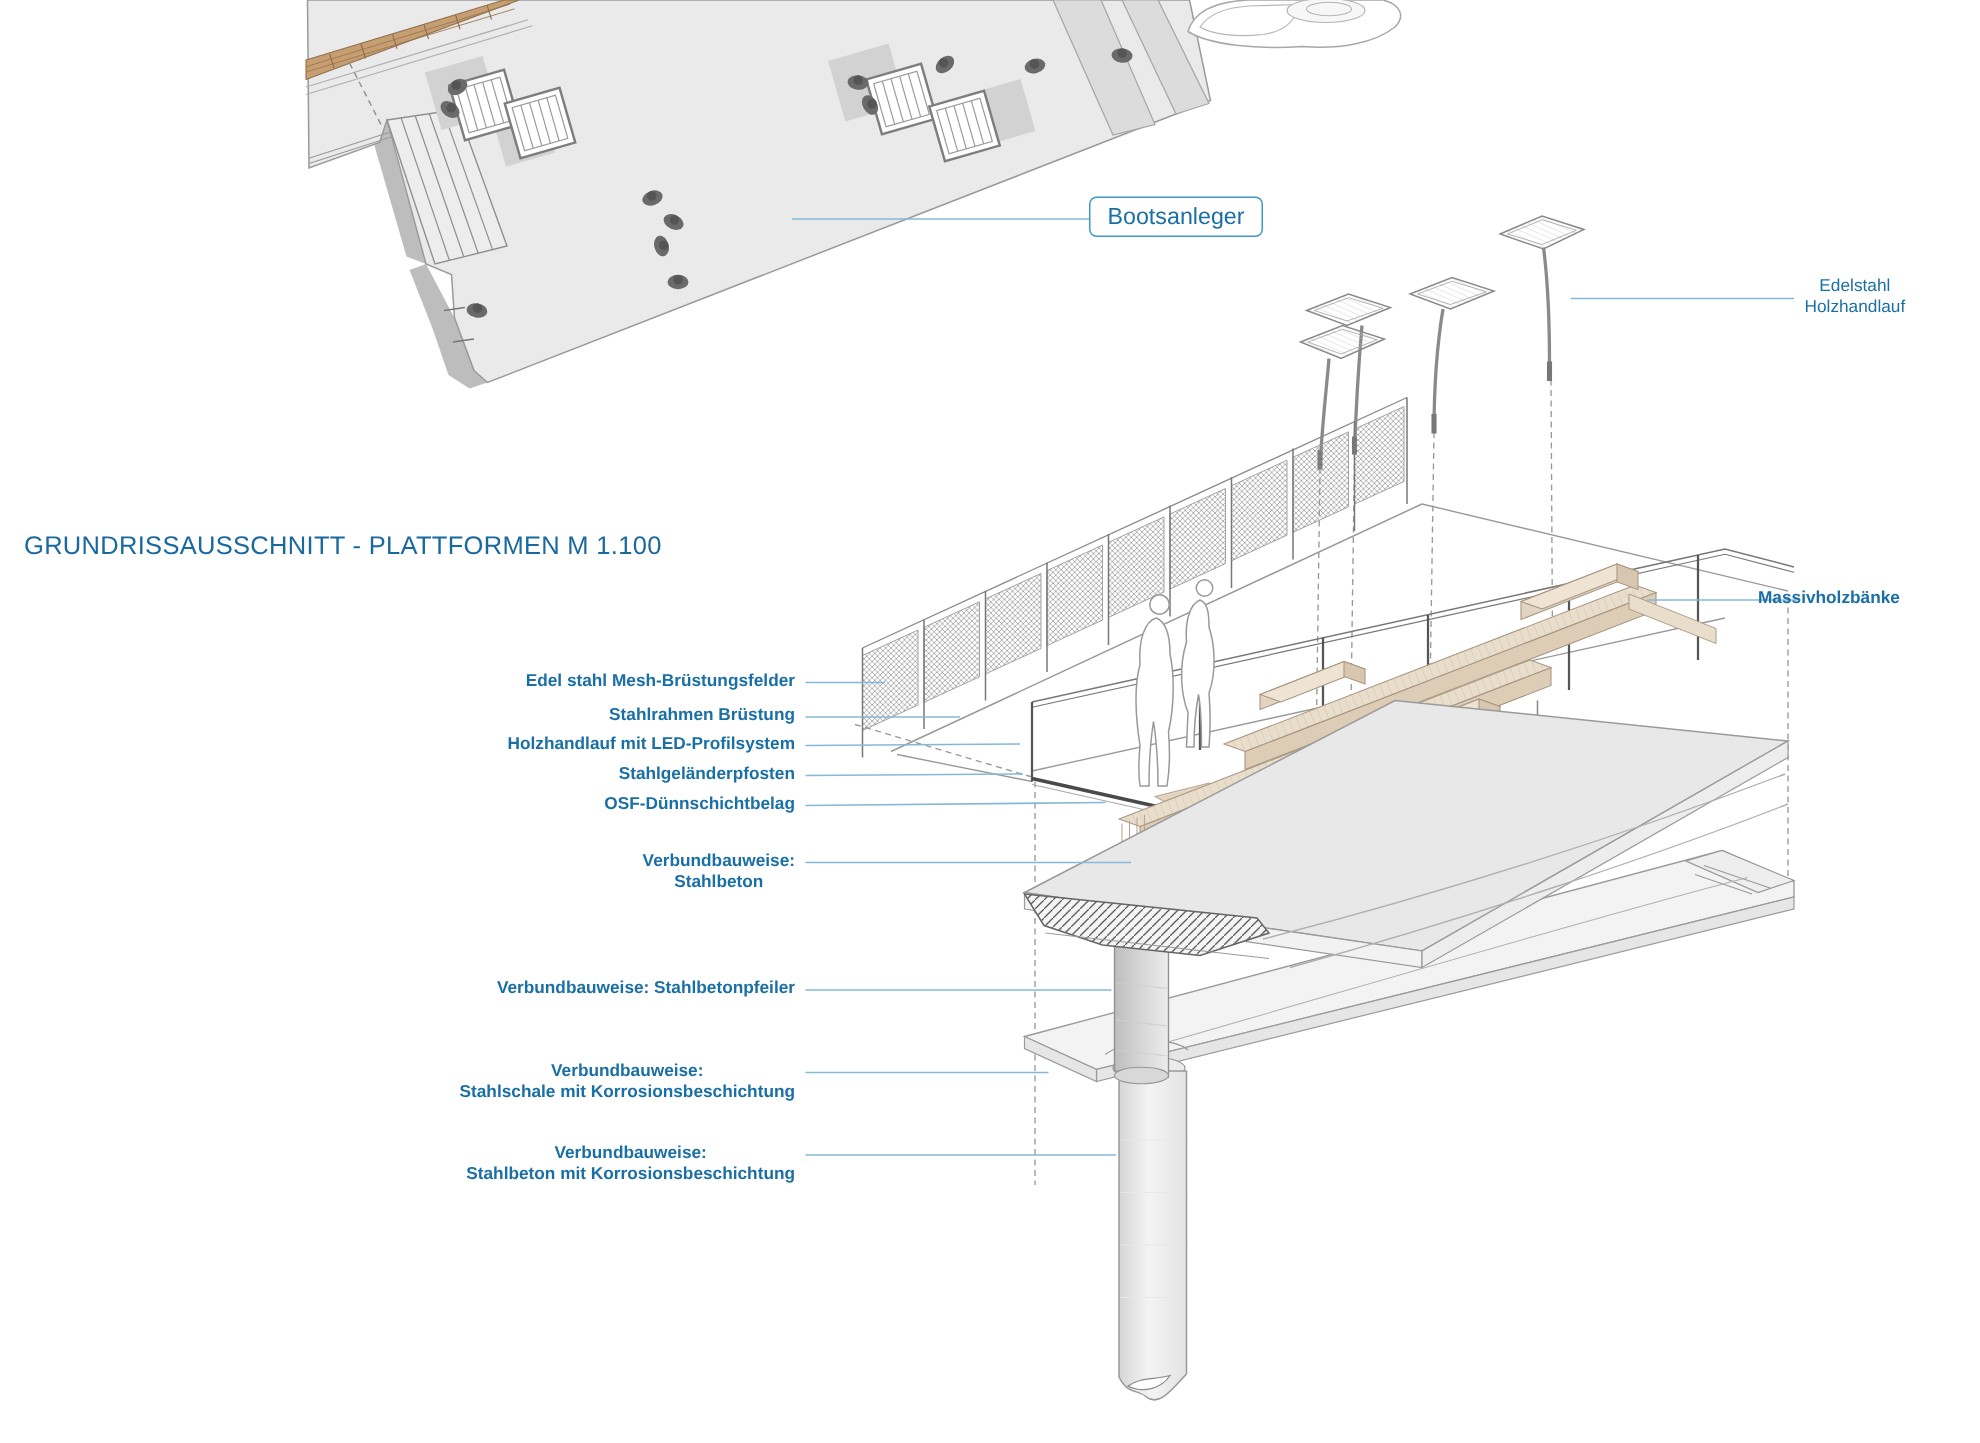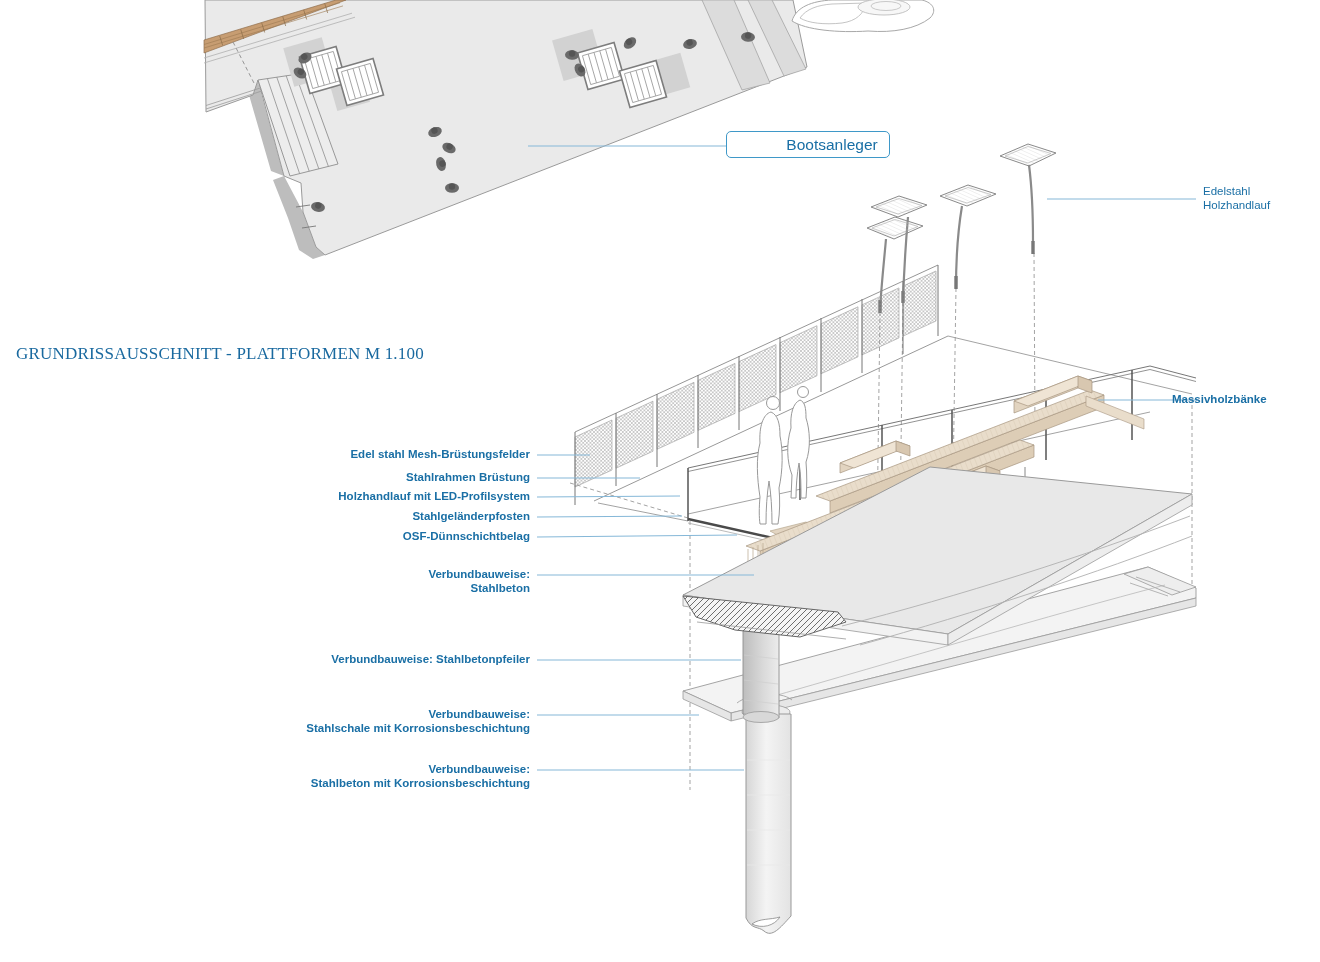--- a/index.html
+++ b/index.html
@@ -3,24 +3,24 @@
 <meta charset="utf-8">
 <style>
   html,body{margin:0;padding:0;background:#fff;}
   #sheet{position:relative;width:1320px;height:962px;background:#ffffff;overflow:hidden;
          font-family:"Liberation Sans",sans-serif;}
   #drawing{position:absolute;left:0;top:0;width:1320px;height:962px;}
   .sec-title{position:absolute;color:#19699f;font-size:17px;letter-spacing:.2px;white-space:nowrap;}
   .lbl{position:absolute;color:#1a6fa5;font-size:11.5px;line-height:13.5px;white-space:nowrap;}
   .lbl.r{text-align:right;font-weight:bold;}
   .lbl.l{text-align:left;}
-  .lbl span{display:block;}
+  .lbl span{display:block;text-align:center;}
   .callout{position:absolute;left:726px;top:131px;width:114px;height:25px;border:1.5px solid #3f98c8;
            border-radius:5px;background:#fff;color:#1a6fa5;font-size:15.5px;line-height:25px;
-           text-align:center;padding-left:48px;}
+           text-align:center;}
 </style>
 </head>
 <body>
 
 <div id="sheet">
 
 <svg id="drawing" viewBox="0 0 1320 962" xmlns="http://www.w3.org/2000/svg">
   <defs>
     <pattern id="mesh" width="3.6" height="3.6" patternUnits="userSpaceOnUse">
       <path d="M0,3.6 L3.6,0 M0,0 L3.6,3.6" stroke="#8f8f8f" stroke-width="0.45" fill="none"></path>
@@ -275,21 +275,21 @@
     <path d="M537,497 L680,496"></path>
     <path d="M537,517 L682,516"></path>
     <path d="M537,537 L737,535"></path>
     <path d="M537,575 L754,575"></path>
     <path d="M537,660 L741,660"></path>
     <path d="M537,715 L699,715"></path>
     <path d="M537,770 L744,770"></path>
   </g>
 </svg>
 
-<div class="sec-title" style="left:16px;top:344px;font-family:Liberation Serif, serif;">GRUNDRISSAUSSCHNITT - PLATTFORMEN M 1.100</div>
+<div class="sec-title" style="left:16px;top:354px;">GRUNDRISSAUSSCHNITT - PLATTFORMEN M 1.100</div>
 
 <div class="callout">Bootsanleger</div>
 
 <div class="lbl l" style="left:1203px;top:185px;">
   <span>Edelstahl</span>
   <span>Holzhandlauf</span>
 </div>
 <div class="lbl l" style="left:1172px;top:393px;font-weight:bold;">Massivholzbänke</div>
 
 <div class="lbl r" style="right:790px;top:448px;">Edel stahl Mesh-Brüstungsfelder</div>

